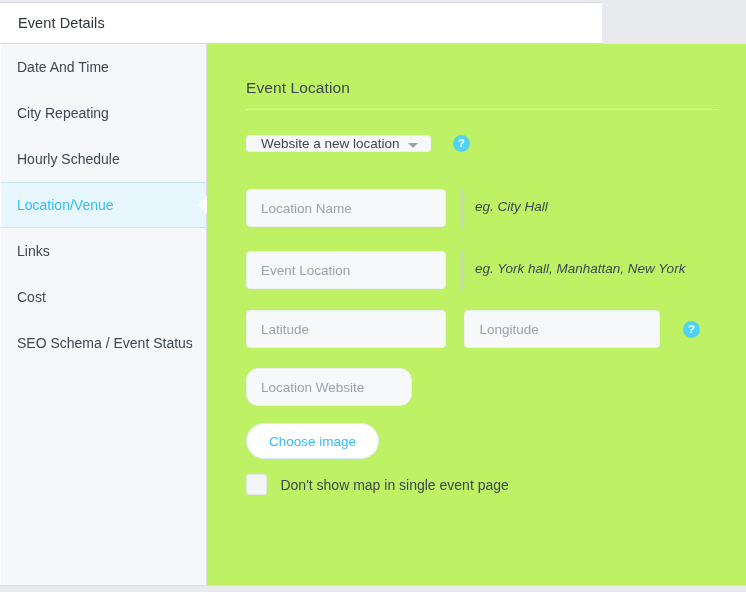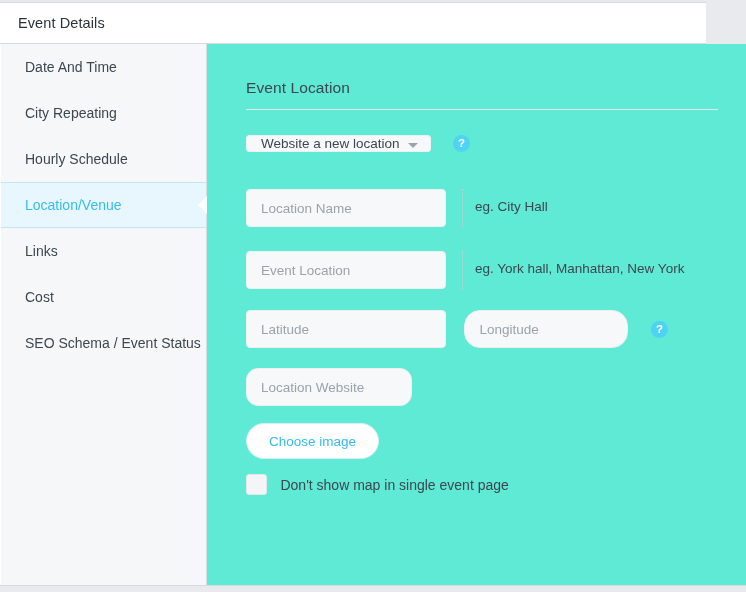--- a/index.html
+++ b/index.html
@@ -13,21 +13,21 @@
     width: 746px;
     height: 592px;
     overflow: hidden;
     background: #e9eaed;
   }
 
   
   .tabbar {
     position: absolute;
     left: 0; top: 2px;
-    width: 706px;
+    width: 602px;
     height: 42px;
     background: #ffffff;
     border-top: 1px solid #d6d9dd;
     border-bottom: 1px solid #d6d9dd;
     box-sizing: border-box;
   }
   .tabbar .tab {
     position: absolute;
     left: 18px; top: 0;
     height: 41px;
@@ -56,21 +56,21 @@
     width: 206px;
     height: 541px;
     background: #f6f7f9;
     border-right: 1px solid #d9dde1;
     box-sizing: border-box;
   }
   .side-item {
     position: relative;
     height: 46px;
     line-height: 46px;
-    padding-left: 24px;
+    padding-left: 16px;
     font-size: 14px;
     color: #3d4752;
     box-sizing: border-box;
     white-space: nowrap;
     cursor: pointer;
   }
   .side-item.active {
     background: #e8f7fd;
     color: #35bdf0;
     border-top: 1px solid #bfe7f6;
@@ -88,21 +88,21 @@
     border-bottom: 9px solid transparent;
     border-right: 9px solid #ffffff;
   }
 
   
   .content {
     position: absolute;
     left: 207px; top: 0;
     right: 0;
     height: 541px;
-    background: #5eead4;
+    background: #bef264;
   }
   .section-title {
     position: absolute;
     left: 39px;
     top: 35px;
     font-size: 15.5px;
     color: #3d4752;
     letter-spacing: .1px;
   }
   .section-rule {
@@ -174,20 +174,21 @@
     position: absolute;
     width: 0;
     border-left: 1px dotted #c9ced3;
     height: 38px;
   }
   .hint {
     position: absolute;
     font-size: 13.5px;
     color: #3d4752;
     white-space: nowrap;
+    font-style: italic;
   }
 
   .choose-btn {
     background: #ffffff;
     border: 1px solid #d6eefb;
     border-radius: 20px;
     color: #35bdf0;
     font-size: 13.5px;
     font-family: "Liberation Sans", sans-serif;
     height: 36px;
@@ -271,21 +272,21 @@
       <div class="hint" style="left:268px; top:155px;">eg. City Hall</div>
 
       <div class="row" style="top:207px;">
         <input class="field" style="width: 200px;" placeholder="Event Location">
       </div>
       <div class="divider-dotted" style="left:255px; top:207px;"></div>
       <div class="hint" style="left:268px; top:217px;">eg. York hall, Manhattan, New York</div>
 
       <div class="row" style="top:266px;">
         <input class="field" style="width: 200px;" placeholder="Latitude">
-        <input class="field" style="width: 164px; margin-left: 14px; border-radius: 16px;" placeholder="Longitude">
+        <input class="field" style="width: 196px; margin-left: 14px;" placeholder="Longitude">
         <span class="help" style="margin-left:18px;">?</span>
       </div>
 
       <div class="row" style="top:324px;">
         <input class="field" style="width: 166px; border-radius: 12px;" placeholder="Location Website">
       </div>
 
       <div class="row" style="top:379px;">
         <button class="choose-btn">Choose image</button>
       </div>

